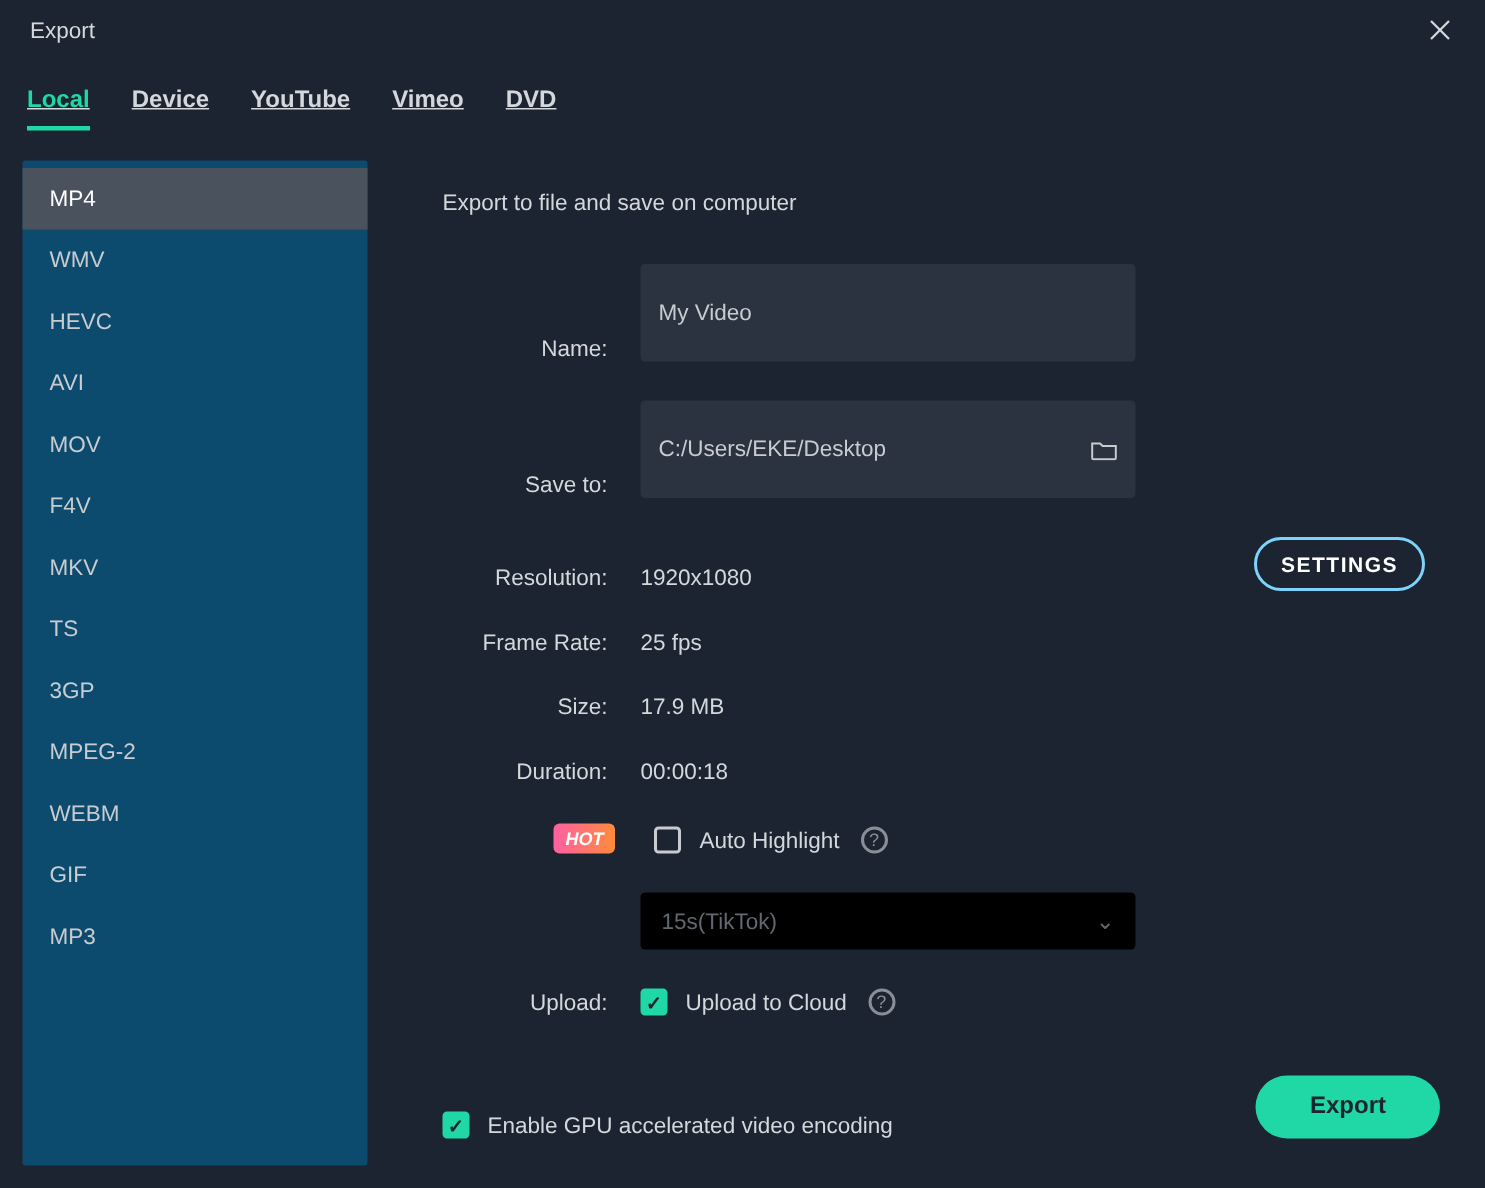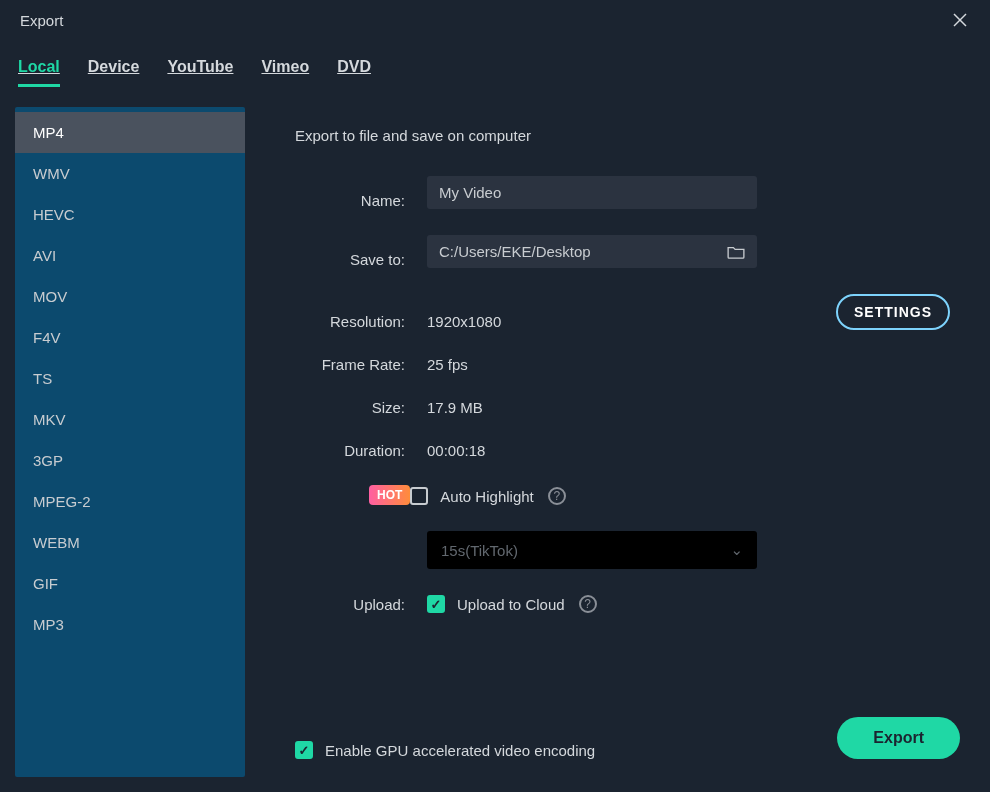--- a/index.html
+++ b/index.html
@@ -85,21 +85,21 @@
     text-align: right;
     font-size: 15px;
     color: #d4d8dc;
     margin-right: 22px;
   }
   .input-box {
     background: #2b3340;
     border: none;
     color: #c8ccd0;
     font-size: 15px;
-    padding: 8px 12px;
+    padding: 24px 12px;
     width: 330px;
     border-radius: 3px;
     display: flex;
     align-items: center;
     justify-content: space-between;
   }
   .input-text {
     background: transparent;
     border: none;
     color: #c8ccd0;
@@ -126,23 +126,24 @@
     padding: 8px 16px;
     border-radius: 20px;
     font-size: 14px;
     cursor: pointer;
   }
   .hot-badge {
     background: linear-gradient(90deg, #ff5fa2, #ff8c3a);
     color: #fff;
     font-weight: 700;
     font-size: 12px;
+    font-style: italic;
     padding: 3px 8px;
     border-radius: 4px;
-    margin-right: 0;
+    margin-right: 26px;
   }
   .checkbox {
     width: 18px;
     height: 18px;
     border: 2px solid #c8ccd0;
     border-radius: 3px;
     margin-right: 12px;
     display: inline-flex;
     align-items: center;
     justify-content: center;
@@ -235,22 +236,22 @@
   </div>
 
 <div class="main">
   <div class="sidebar" id="sidebar">
       <div class="fmt-item active">MP4</div>
       <div class="fmt-item">WMV</div>
       <div class="fmt-item">HEVC</div>
       <div class="fmt-item">AVI</div>
       <div class="fmt-item">MOV</div>
       <div class="fmt-item">F4V</div>
+      <div class="fmt-item">MKV</div>
       <div class="fmt-item">TS</div>
-      <div class="fmt-item">MKV</div>
       <div class="fmt-item">3GP</div>
       <div class="fmt-item">MPEG-2</div>
       <div class="fmt-item">WEBM</div>
       <div class="fmt-item">GIF</div>
       <div class="fmt-item">MP3</div>
     </div>
 
   <div class="content">
     <div class="content-title">Export to file and save on computer</div>
 

